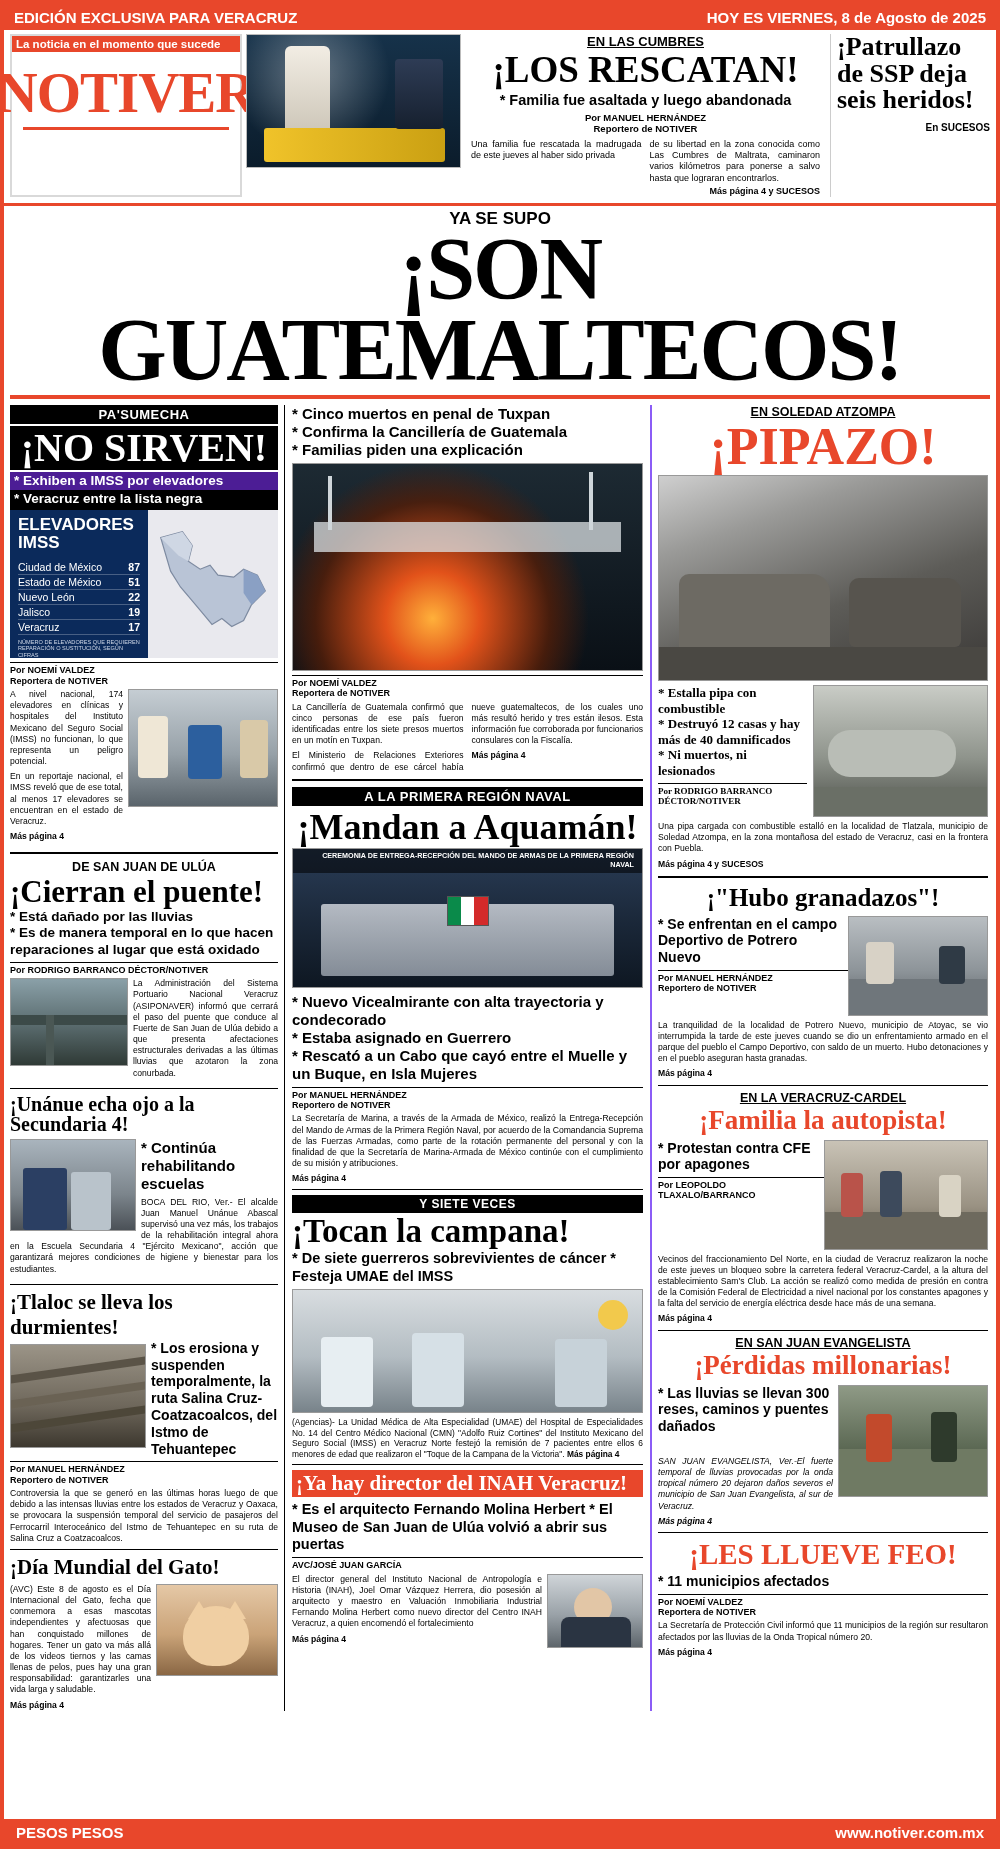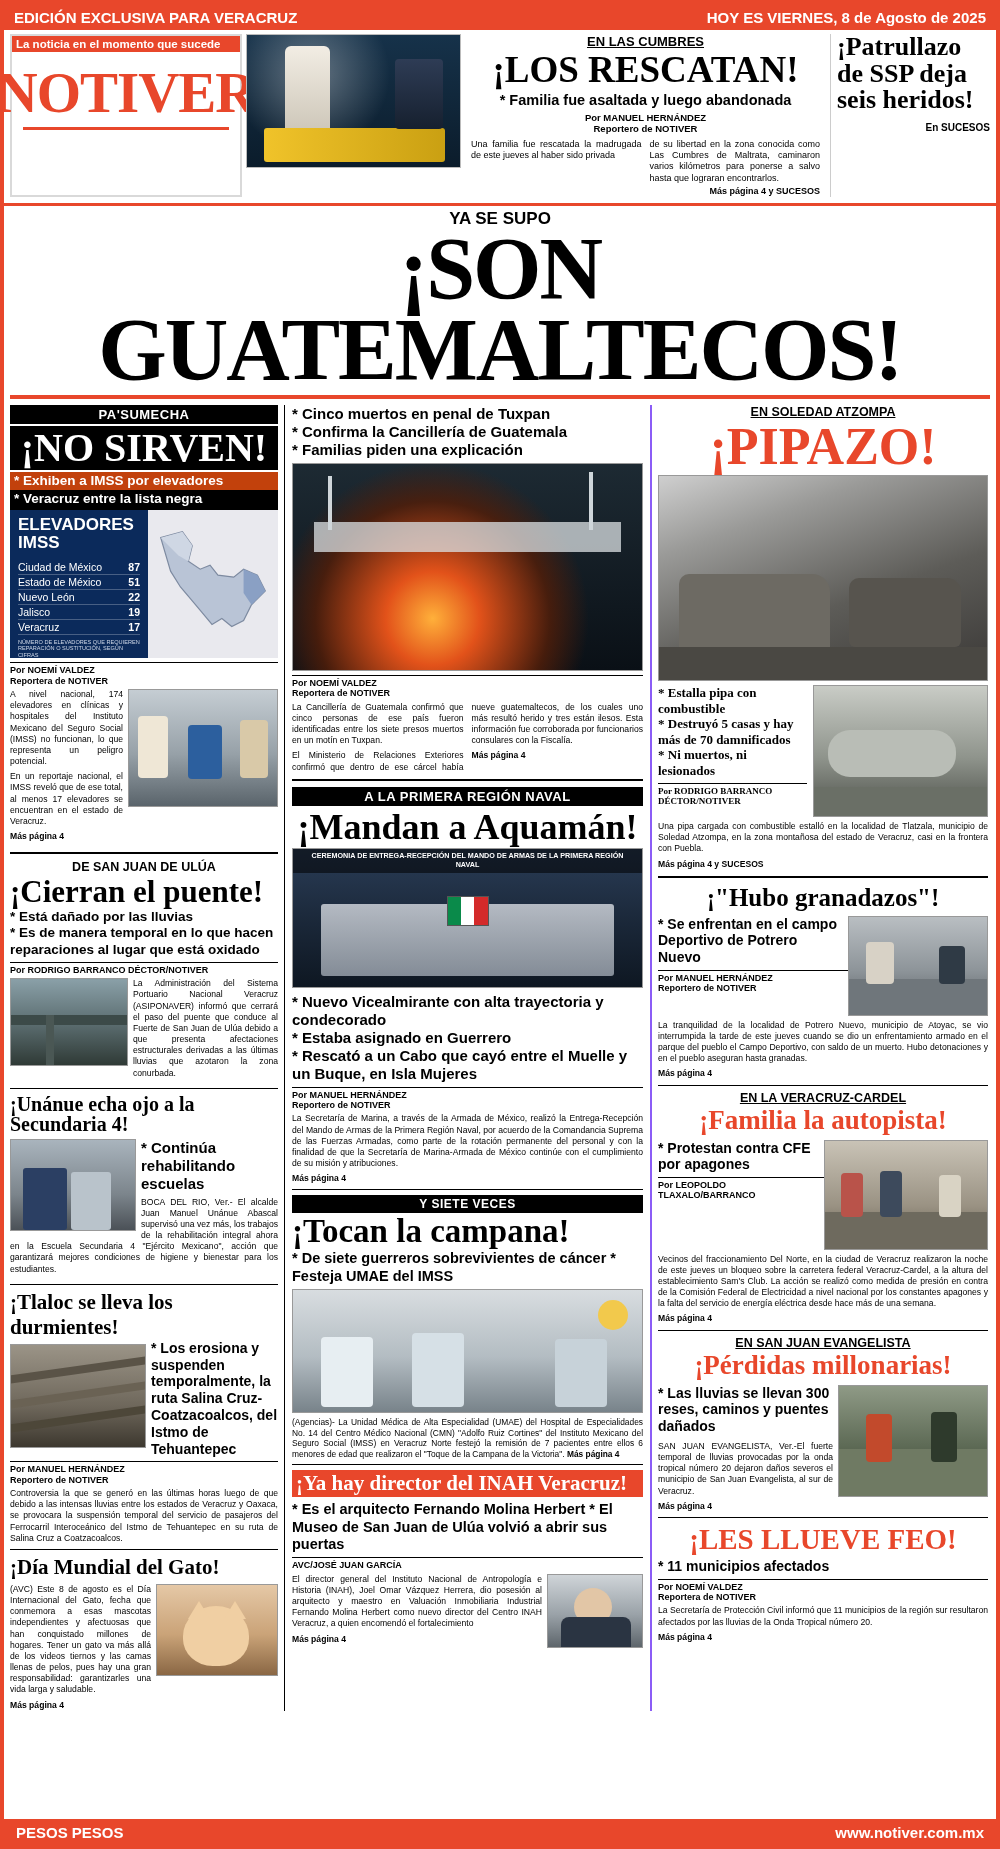--- a/index.html
+++ b/index.html
@@ -193,21 +193,21 @@
   <div class="bigtitle">¡SON GUATEMALTECOS!</div>
   <div class="redrule"></div>
 
   <div class="body">
 
     <div class="col-l">
 
       <div>
         <div class="blackbar">PA'SUMECHA</div>
         <div class="bigred" style="color:#000;background:#000;color:#fff;padding:2px 0;">¡NO SIRVEN!</div>
-        <div class="bl" style="background:#c2410c;color:#fff;padding:1px 4px;">* Exhiben a IMSS por elevadores</div>
+        <div class="bl" style="background:#4c1d95;color:#fff;padding:1px 4px;">* Exhiben a IMSS por elevadores</div>
         <div class="bl" style="background:#000;color:#fff;padding:1px 4px 3px;">* Veracruz entre la lista negra</div>
 
         <div class="elevbox">
           <div class="lft">
             <h4>ELEVADORES IMSS</h4>
             <div class="elevlist">
               <div>
                   <span>Ciudad de México</span>
                   <b>87</b>
                 </div>
@@ -348,21 +348,21 @@
           <p style="font-weight:bold;">Más página 4</p>
         </div>
       </div>
 
       <div class="hr"></div>
 
       <div>
         <div class="blackbar">A LA PRIMERA REGIÓN NAVAL</div>
         <div class="bigblk" style="font-size:36px;margin-top:3px;">¡Mandan a Aquamán!</div>
         <div class="photo ph-navy" style="width:100%;height:140px;margin-top:3px;">
-          <div style="position:absolute;left:0;right:0;top:0;height:24px;background:rgba(0,0,0,.55);color:#fff;font-size:7.2px;font-weight:bold;display:flex;align-items:center;justify-content:center;text-align:center;padding:0 8px;line-height:1.2;">CEREMONIA DE ENTREGA-RECEPCIÓN DEL MANDO DE ARMAS DE LA PRIMERA REGIÓN NAVAL</div>
+          <div style="position:absolute;left:0;right:0;top:0;height:24px;background:rgba(0,0,0,.55);color:#fff;font-size:7.2px;font-weight:bold;display:flex;align-items:center;justify-content:center;text-align:right;padding:0 8px;line-height:1.2;">CEREMONIA DE ENTREGA-RECEPCIÓN DEL MANDO DE ARMAS DE LA PRIMERA REGIÓN NAVAL</div>
           <div style="position:absolute;left:8%;bottom:8%;width:84%;height:52%;background:linear-gradient(180deg,#e6e9ee,#aab2bc);border-radius:3px;opacity:.75;"></div>
           <div style="position:absolute;left:44%;top:34%;width:42px;height:30px;background:linear-gradient(90deg,#0a8a4a 33%,#ffffff 33% 66%,#d42a2a 66%);border:1px solid #555;"></div>
         </div>
         <div class="bl" style="font-size:15px;margin-top:5px;">* Nuevo Vicealmirante con alta trayectoria y condecorado</div>
         <div class="bl" style="font-size:15px;">* Estaba asignado en Guerrero</div>
         <div class="bl" style="font-size:15px;">* Rescató a un Cabo que cayó entre el Muelle y un Buque, en Isla Mujeres</div>
         <div class="by">
           <div>Por MANUEL HERNÁNDEZ</div>
           <div>Reportero de NOTIVER</div>
         </div>
@@ -414,21 +414,21 @@
         <div class="ctr" style="font-weight:bold;font-size:12.5px;text-decoration:underline;">EN SOLEDAD ATZOMPA</div>
         <div class="bigred" style="color:#e8472b;font-size:52px;">¡PIPAZO!</div>
         <div class="photo ph-burn" style="width:100%;height:206px;">
           <div style="position:absolute;left:6%;bottom:12%;width:46%;height:40%;background:#6d6a63;border-radius:10px 18px 6px 6px;"></div>
           <div style="position:absolute;right:8%;bottom:16%;width:34%;height:34%;background:#57544e;border-radius:10px 14px 6px 6px;"></div>
           <div style="position:absolute;left:0;right:0;bottom:0;height:16%;background:#4a4843;"></div>
         </div>
         <div style="display:flex;gap:6px;margin-top:4px;">
           <div style="width:46%;font-family:Liberation Serif, serif;">
             <div class="bl" style="font-size:13px;">* Estalla pipa con combustible</div>
-            <div class="bl" style="font-size:13px;">* Destruyó 5 casas y hay más de 70 damnificados</div>
+            <div class="bl" style="font-size:13px;">* Destruyó 12 casas y hay más de 40 damnificados</div>
             <div class="bl" style="font-size:13px;">* Ni muertos, ni lesionados</div>
             <div class="by">
               <div>Por RODRIGO BARRANCO</div>
               <div>DÉCTOR/NOTIVER</div>
             </div>
           </div>
           <div class="photo ph-tank" style="width:54%;height:132px;">
             <div style="position:absolute;left:8%;top:34%;width:74%;height:36%;background:#b9bdb6;border-radius:22px;"></div>
             <div style="position:absolute;left:0;right:0;bottom:0;height:22%;background:#6a6f66;"></div>
           </div>
@@ -487,21 +487,21 @@
 
       <div>
         <div class="ctr" style="font-weight:bold;font-size:12.5px;text-decoration:underline;">EN SAN JUAN EVANGELISTA</div>
         <div style="font-family:'Liberation Serif',serif;font-weight:bold;font-size:27px;text-align:center;color:#e8472b;">¡Pérdidas millonarias!</div>
         <div class="photo ph-flood wrapimg" style="width:150px;height:112px;margin-top:4px;">
           <div style="position:absolute;left:0;right:0;bottom:0;height:42%;background:#6f7a63;"></div>
           <div style="position:absolute;left:18%;top:26%;width:26px;height:48px;background:#c24a2c;border-radius:4px;"></div>
           <div style="position:absolute;right:20%;top:24%;width:26px;height:50px;background:#2e3a2c;border-radius:4px;"></div>
         </div>
         <div class="bl" style="font-size:14px;margin-top:4px;">* Las lluvias se llevan 300 reses, caminos y puentes dañados</div>
-        <div class="small" style="margin-top:6px;">
+        <div class="small" style="margin-top:21px;font-style:italic;">
           <p>SAN JUAN EVANGELISTA, Ver.-El fuerte temporal de lluvias provocadas por la onda tropical número 20 dejaron daños severos el municipio de San Juan Evangelista, al sur de Veracruz.</p>
           <p style="font-weight:bold;display:inline;">Más página 4</p>
         </div>
         <div class="clr"></div>
       </div>
 
       <div class="hrthin"></div>
 
       <div>
         <div style="font-family:'Liberation Serif',serif;font-weight:bold;font-size:29px;text-align:center;color:#e8472b;">¡LES LLUEVE FEO!</div>

